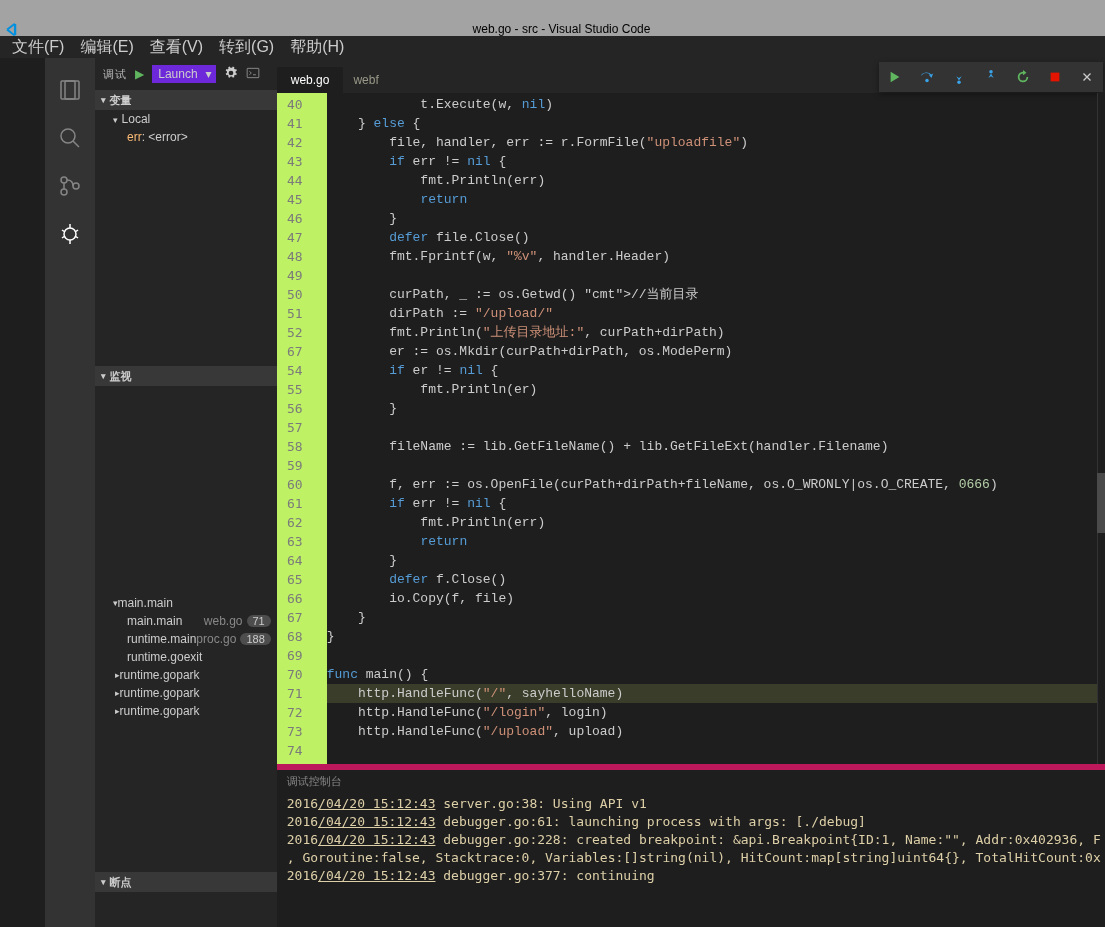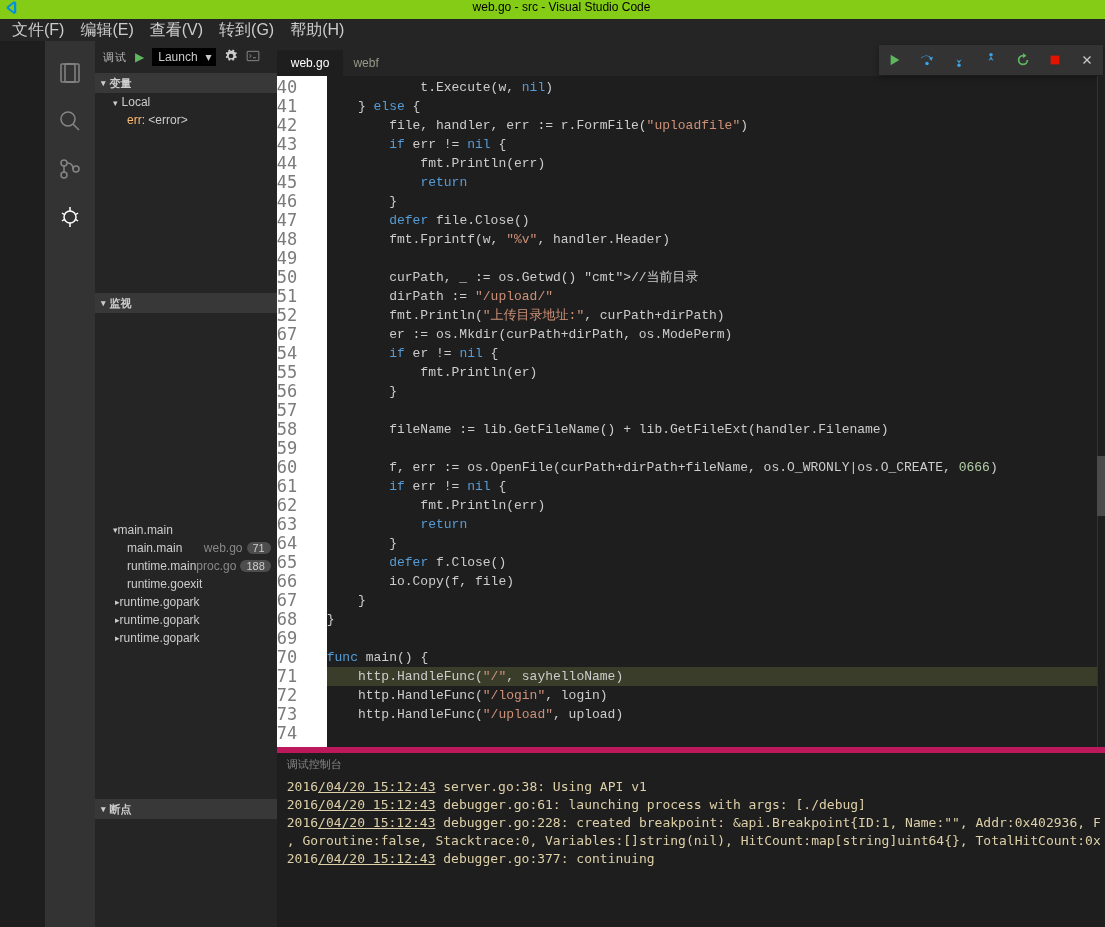--- a/index.html
+++ b/index.html
@@ -1,39 +1,39 @@
 <!DOCTYPE html>
 <html><head>
 <meta charset="utf-8">
 <style>
 * { margin: 0; padding: 0; box-sizing: border-box; }
 body { width: 1105px; height: 927px; background: #1e1e1e; font-family: "Segoe UI", sans-serif; font-size: 12px; color: #ccc; overflow: hidden; }
-.titlebar { height: 19px; background: #84cc16; display: flex; align-items: flex-start; padding-left: 4px; }
+.titlebar { height: 36px; background: #a3a3a3; display: flex; align-items: flex-end; padding-left: 4px; }
 .titlebar-icon { width: 14px; height: 14px; }
 .titlebar-icon svg { fill: #0090e0; }
 .titlebar-title { flex: 1; text-align: center; color: #000; font-size: 12px; }
 .menubar { height: 22px; background: #252526; display: flex; align-items: center; padding: 0 4px; }
 .menubar-item { padding: 3px 8px; color: #ccc; font-size: 16px; cursor: pointer; }
 .main { display: flex; height: 886px; margin-left: 45px; }
 .activitybar { width: 50px; background: #333333; display: flex; flex-direction: column; align-items: center; padding-top: 8px; }
 .activitybar-item { width: 50px; height: 48px; display: flex; align-items: center; justify-content: center; cursor: pointer; }
 .activitybar-item svg { width: 24px; height: 24px; stroke: #858585; fill: none; stroke-width: 1.5; }
 .activitybar-item.active svg { stroke: #fff; }
 .sidebar { width: 234px; background: #252526; display: flex; flex-direction: column; }
 .debug-header { height: 32px; display: flex; align-items: center; padding: 0 8px; gap: 8px; }
 .debug-label { font-size: 11px; color: #bbb; letter-spacing: 1px; }
 .play-btn { color: #5fb65f; cursor: pointer; }
-.launch-select { background: #000000; color: #ccc; border: none; padding: 2px 18px 2px 6px; font-size: 12px; position: relative; }
+.launch-select { background: #6d28d9; color: #ccc; border: none; padding: 2px 18px 2px 6px; font-size: 12px; position: relative; }
 .launch-select::after { content: "▾"; position: absolute; right: 4px; }
 .gear-icon, .terminal-icon { cursor: pointer; }
 .gear-icon svg, .terminal-icon svg { width: 14px; height: 14px; fill: #ccc; }
 .section-header { height: 20px; background: #383838; display: flex; align-items: center; padding: 0 6px; font-size: 11px; font-weight: bold; color: #ccc; cursor: pointer; }
 .section-header::before { content: "▾"; font-size: 9px; margin-right: 4px; color: #ccc; }
 .section-body { flex: none; overflow: auto; }
-.section-body.vars { height: 200px; }
+.section-body.vars { height: 256px; }
 .section-body.watch { height: 208px; }
 .section-body.callstack { height: 278px; }
 .tree-item { padding: 2px 6px 2px 18px; font-size: 12px; cursor: pointer; }
 .tree-item.sub { padding-left: 32px; }
 .tree-item.arrow::before { content: "▾"; margin-right: 4px; font-size: 9px; }
 .var-name { color: #fdba74; }
 .var-val { color: #ccc; }
 .callstack-status { margin-left: auto; font-size: 10px; color: #888; }
 .call-row { display: flex; padding: 2px 6px 2px 18px; font-size: 12px; align-items: center; cursor: pointer; }
 .call-row.sub { padding-left: 32px; }
@@ -41,21 +41,21 @@
 .call-file { color: #888; margin-right: 4px; }
 .call-line { background: #4d4d4d; color: #ccc; border-radius: 8px; padding: 0 6px; font-size: 11px; }
 .editor-area { flex: 1; display: flex; flex-direction: column; background: #1e1e1e; position: relative; }
 .tab-row { height: 35px; background: #252526; display: flex; align-items: flex-end; position: relative; padding-top: 3px; }
 .tab { padding: 6px 14px; background: #1e1e1e; color: #fff; font-size: 12px; cursor: pointer; }
 .tab-companion { padding: 6px 10px; color: #998; font-size: 12px; cursor: pointer; }
 .debug-toolbar { position: absolute; right: 8px; top: 4px; height: 30px; background: #333; box-shadow: 0 2px 6px rgba(0,0,0,.4); display: flex; align-items: center; padding: 0 4px; gap: 8px; }
 .dbg-btn { width: 24px; height: 24px; display: flex; align-items: center; justify-content: center; cursor: pointer; }
 .dbg-btn svg { width: 14px; height: 14px; }
 .editor-split { flex: 1; display: flex; overflow: hidden; }
-.gutter { width: 50px; background: #ffffff; text-align: left; padding-right: 14px; color: #7b7b7b; font-family: Consolas, monospace; font-size: 17px; line-height: 19px; padding-top: 2px; user-select: none; }
+.gutter { width: 50px; background: #bef264; text-align: center; padding-right: 14px; color: #7b7b7b; font-family: Consolas, monospace; font-size: 13px; line-height: 19px; padding-top: 2px; user-select: none; }
 .gutter-line { height: 19px; position: relative; }
 .gutter-line.bp::before { content: ""; position: absolute; left: -44px; top: 5px; width: 9px; height: 9px; background: #e51400; border-radius: 50%; }
 .code { flex: 1; font-family: Liberation Mono, monospace; font-size: 13px; line-height: 19px; white-space: pre; padding-top: 2px; overflow: hidden; }
 .code-line { height: 19px; }
 .code-line.hl { background: #3a3d29; }
 .kw { color: #569cd6; }
 .str { color: #ce9178; }
 .num { color: #b5cea8; }
 .minimap { width: 14px; background: #1e1e1e; border-left: 1px solid #333; position: relative; }
 .minimap-thumb { position: absolute; right: 0; width: 14px; background: #4a4a4a; }

